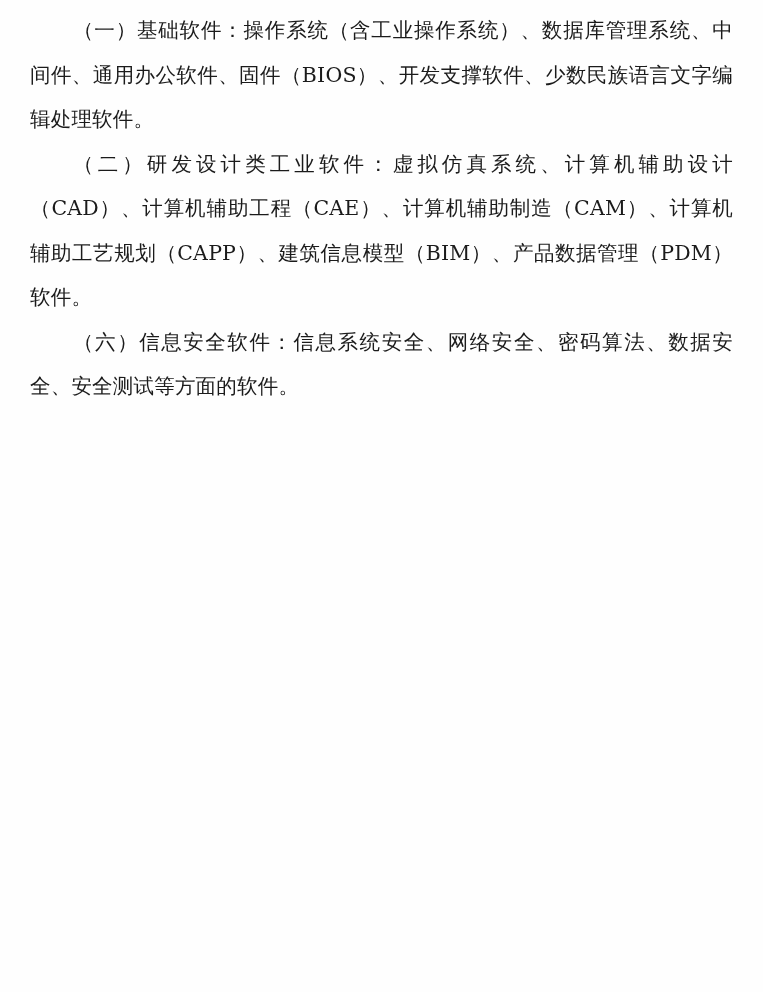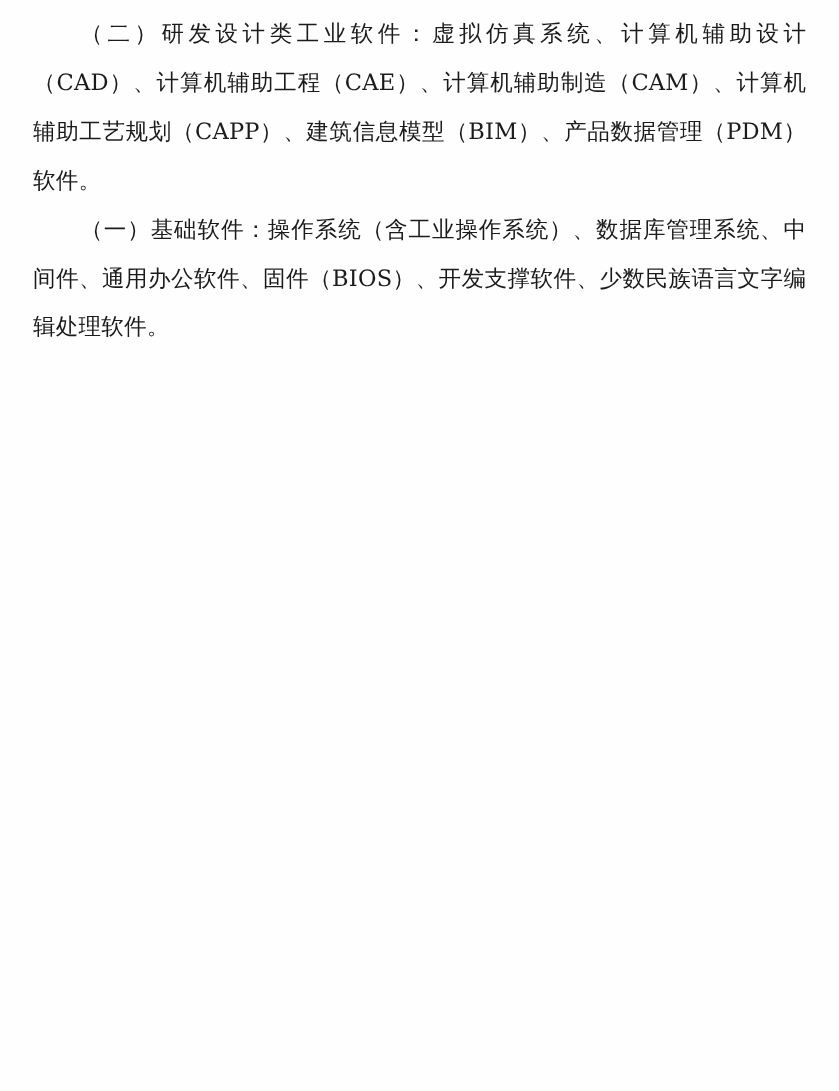--- a/index.html
+++ b/index.html
@@ -54,17 +54,18 @@
   }
   .clip-bottom {
     overflow: hidden;
   }
 </style>
 </head>
 <body>
 
 <div class="page">
   <div class="doc-body clip-bottom">
+    <p class="para">（一）基础软件：操作系统（含工业操作系统）、数据库管理系统、中间件、通用办公软件、固件（BIOS）、开发支撑软件、少数民族语言文字编辑处理软件。</p>
     <p class="para">（二）研发设计类工业软件：虚拟仿真系统、计算机辅助设计（CAD）、计算机辅助工程（CAE）、计算机辅助制造（CAM）、计算机辅助工艺规划（CAPP）、建筑信息模型（BIM）、产品数据管理（PDM）软件。</p>
-    <p class="para">（一）基础软件：操作系统（含工业操作系统）、数据库管理系统、中间件、通用办公软件、固件（BIOS）、开发支撑软件、少数民族语言文字编辑处理软件。</p>
+    <p class="para">（六）信息安全软件：信息系统安全、网络安全、密码算法、数据安全、安全测试等方面的软件。</p>
     <div class="highlight-box" id="hl-4" style="border-color: rgb(226, 59, 48);"></div>
   </div>
 </div>
 
 </body></html>

